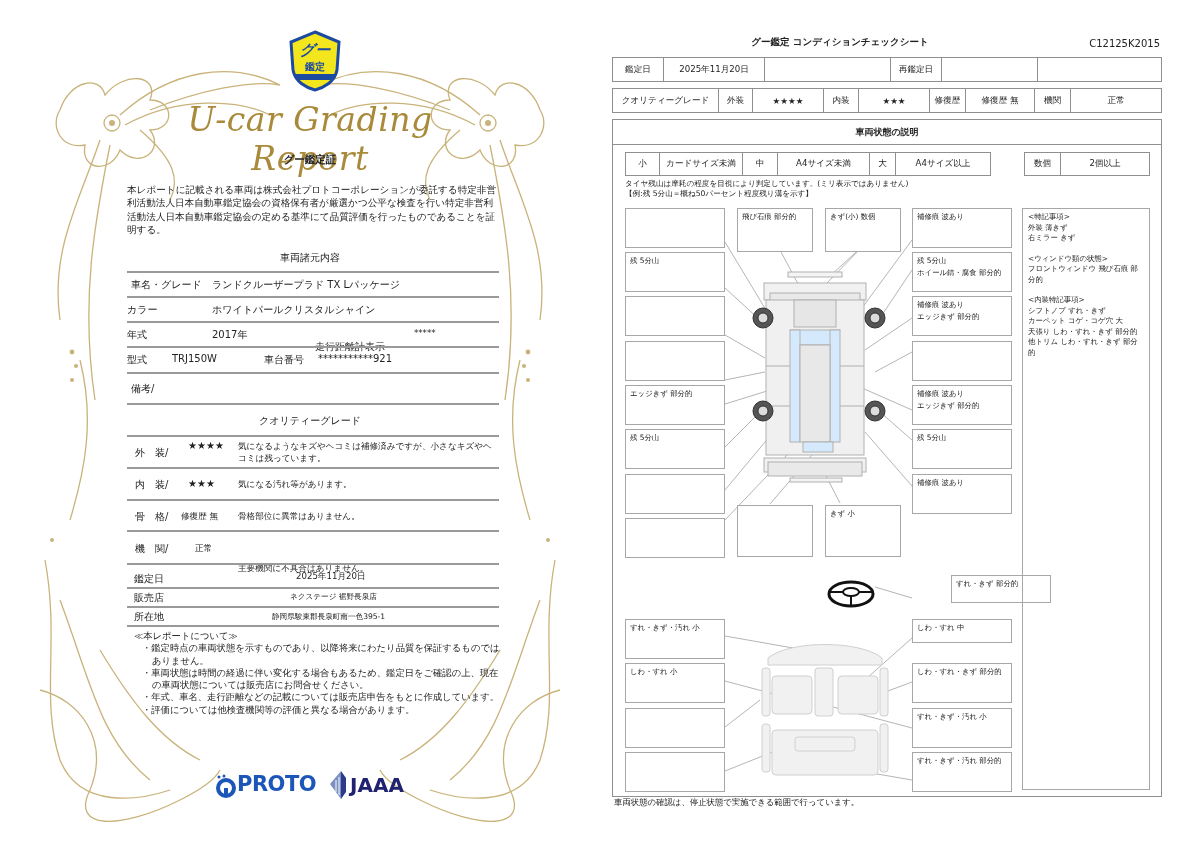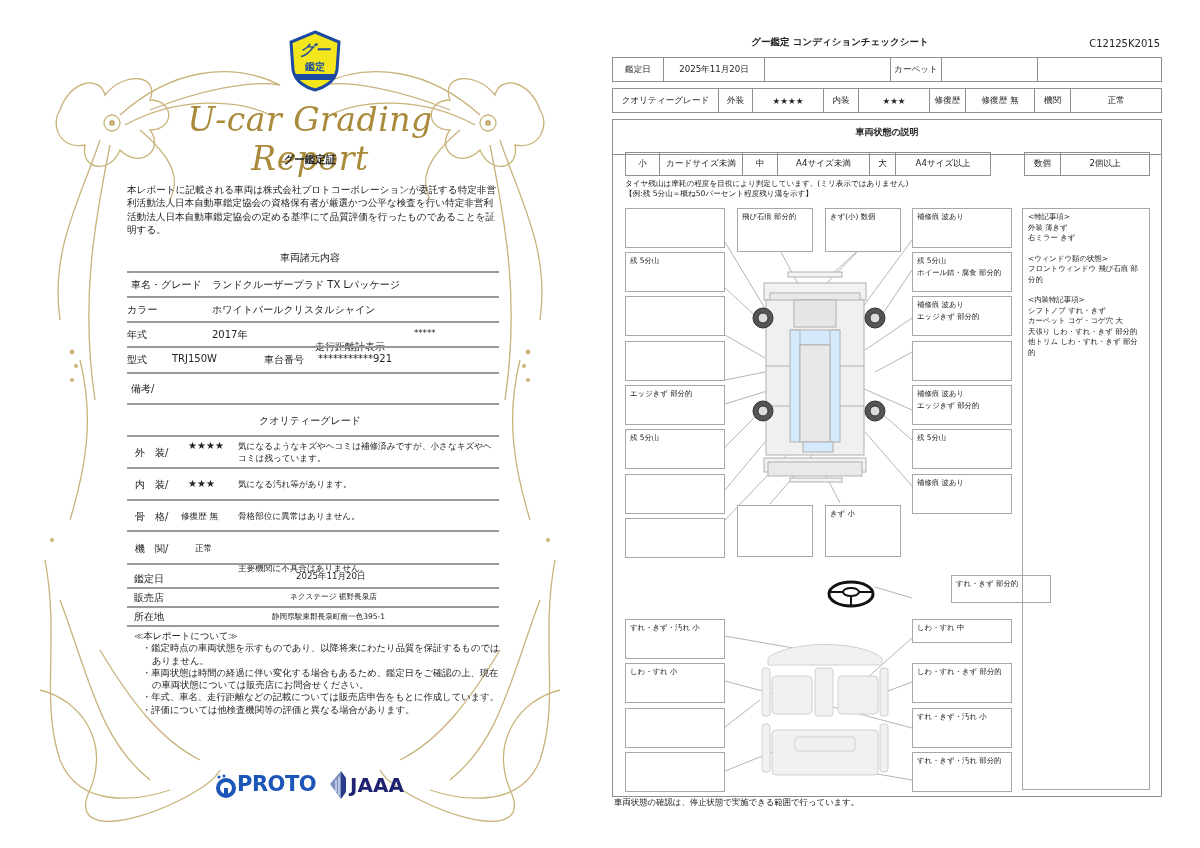--- a/index.html
+++ b/index.html
@@ -22,21 +22,21 @@
   .notes .it { padding-left:10px; text-indent:-10px; margin-left:8px; }
   .logos { left:215px; top:768px; height:34px; width:200px; }
   .proto { font-family:"DejaVu Sans", sans-serif; font-weight:bold; font-size:21px; color:#1b56b8; letter-spacing:-0.5px; }
   .jaaa { font-family:"DejaVu Sans", sans-serif; font-weight:bold; font-size:20px; color:#1e2270; }
   
   .sheet-title { left:700px; top:36px; width:280px; text-align:center; font-size:9.5px; font-weight:bold; }
   .sheet-code { left:1060px; top:38px; width:100px; text-align:right; font-size:10px; }
   table.grid { border-collapse:collapse; position:absolute; font-size:8.6px; }
   table.grid td { border:1px solid #8f8f8f; text-align:center; padding:0; height:22px; }
   .panel { left:612px; top:119px; width:550px; height:678px; border:1.5px solid #8f8f8f; box-sizing:border-box; }
-  .panel-head { left:612px; top:119px; width:550px; height:36px; border-bottom:1.5px solid #8f8f8f; box-sizing:border-box;
+  .panel-head { left:612px; top:119px; width:550px; height:26px; border-bottom:1.5px solid #8f8f8f; box-sizing:border-box;
      text-align:center; line-height:26px; font-size:9px; font-weight:bold; }
   .tire-note { left:625px; top:179px; font-size:7.6px; line-height:10px; }
   .box { position:absolute; border:1px solid #a7a7a7; box-sizing:border-box; background:#fff; font-size:7.4px; line-height:12px; padding:2px 4px; }
   .notes-box { left:1022px; top:208px; width:128px; height:582px; border:1px solid #a7a7a7; box-sizing:border-box; font-size:7.4px; line-height:10.5px; padding:3px 5px; }
   .notes-box .gap { height:10px; }
   .footer-note { left:614px; top:797px; font-size:8.4px; }
   svg.lines { position:absolute; left:0; top:0; }
 </style>
 </head>
 <body>
@@ -180,21 +180,21 @@
 
 <div class="abs sheet-title">グー鑑定  コンディションチェックシート</div>
 <div class="abs sheet-code">C12125K2015</div>
 
 <table class="grid" style="left:612px;top:57px;width:550px;height:25px;">
   <tbody>
       <tr>
     <td style="width:50px;">鑑定日</td>
     <td style="width:100px;">2025年11月20日</td>
     <td style="width:125px;"></td>
-    <td style="width:50px;">カーペット</td>
+    <td style="width:50px;">再鑑定日</td>
     <td style="width:95px;"></td>
     <td></td>
   </tr>
 </tbody>
   </table>
 
 <table class="grid" style="left:612px;top:88px;width:550px;height:25px;">
   <tbody>
       <tr>
     <td style="width:105px;">クオリティーグレード</td>

